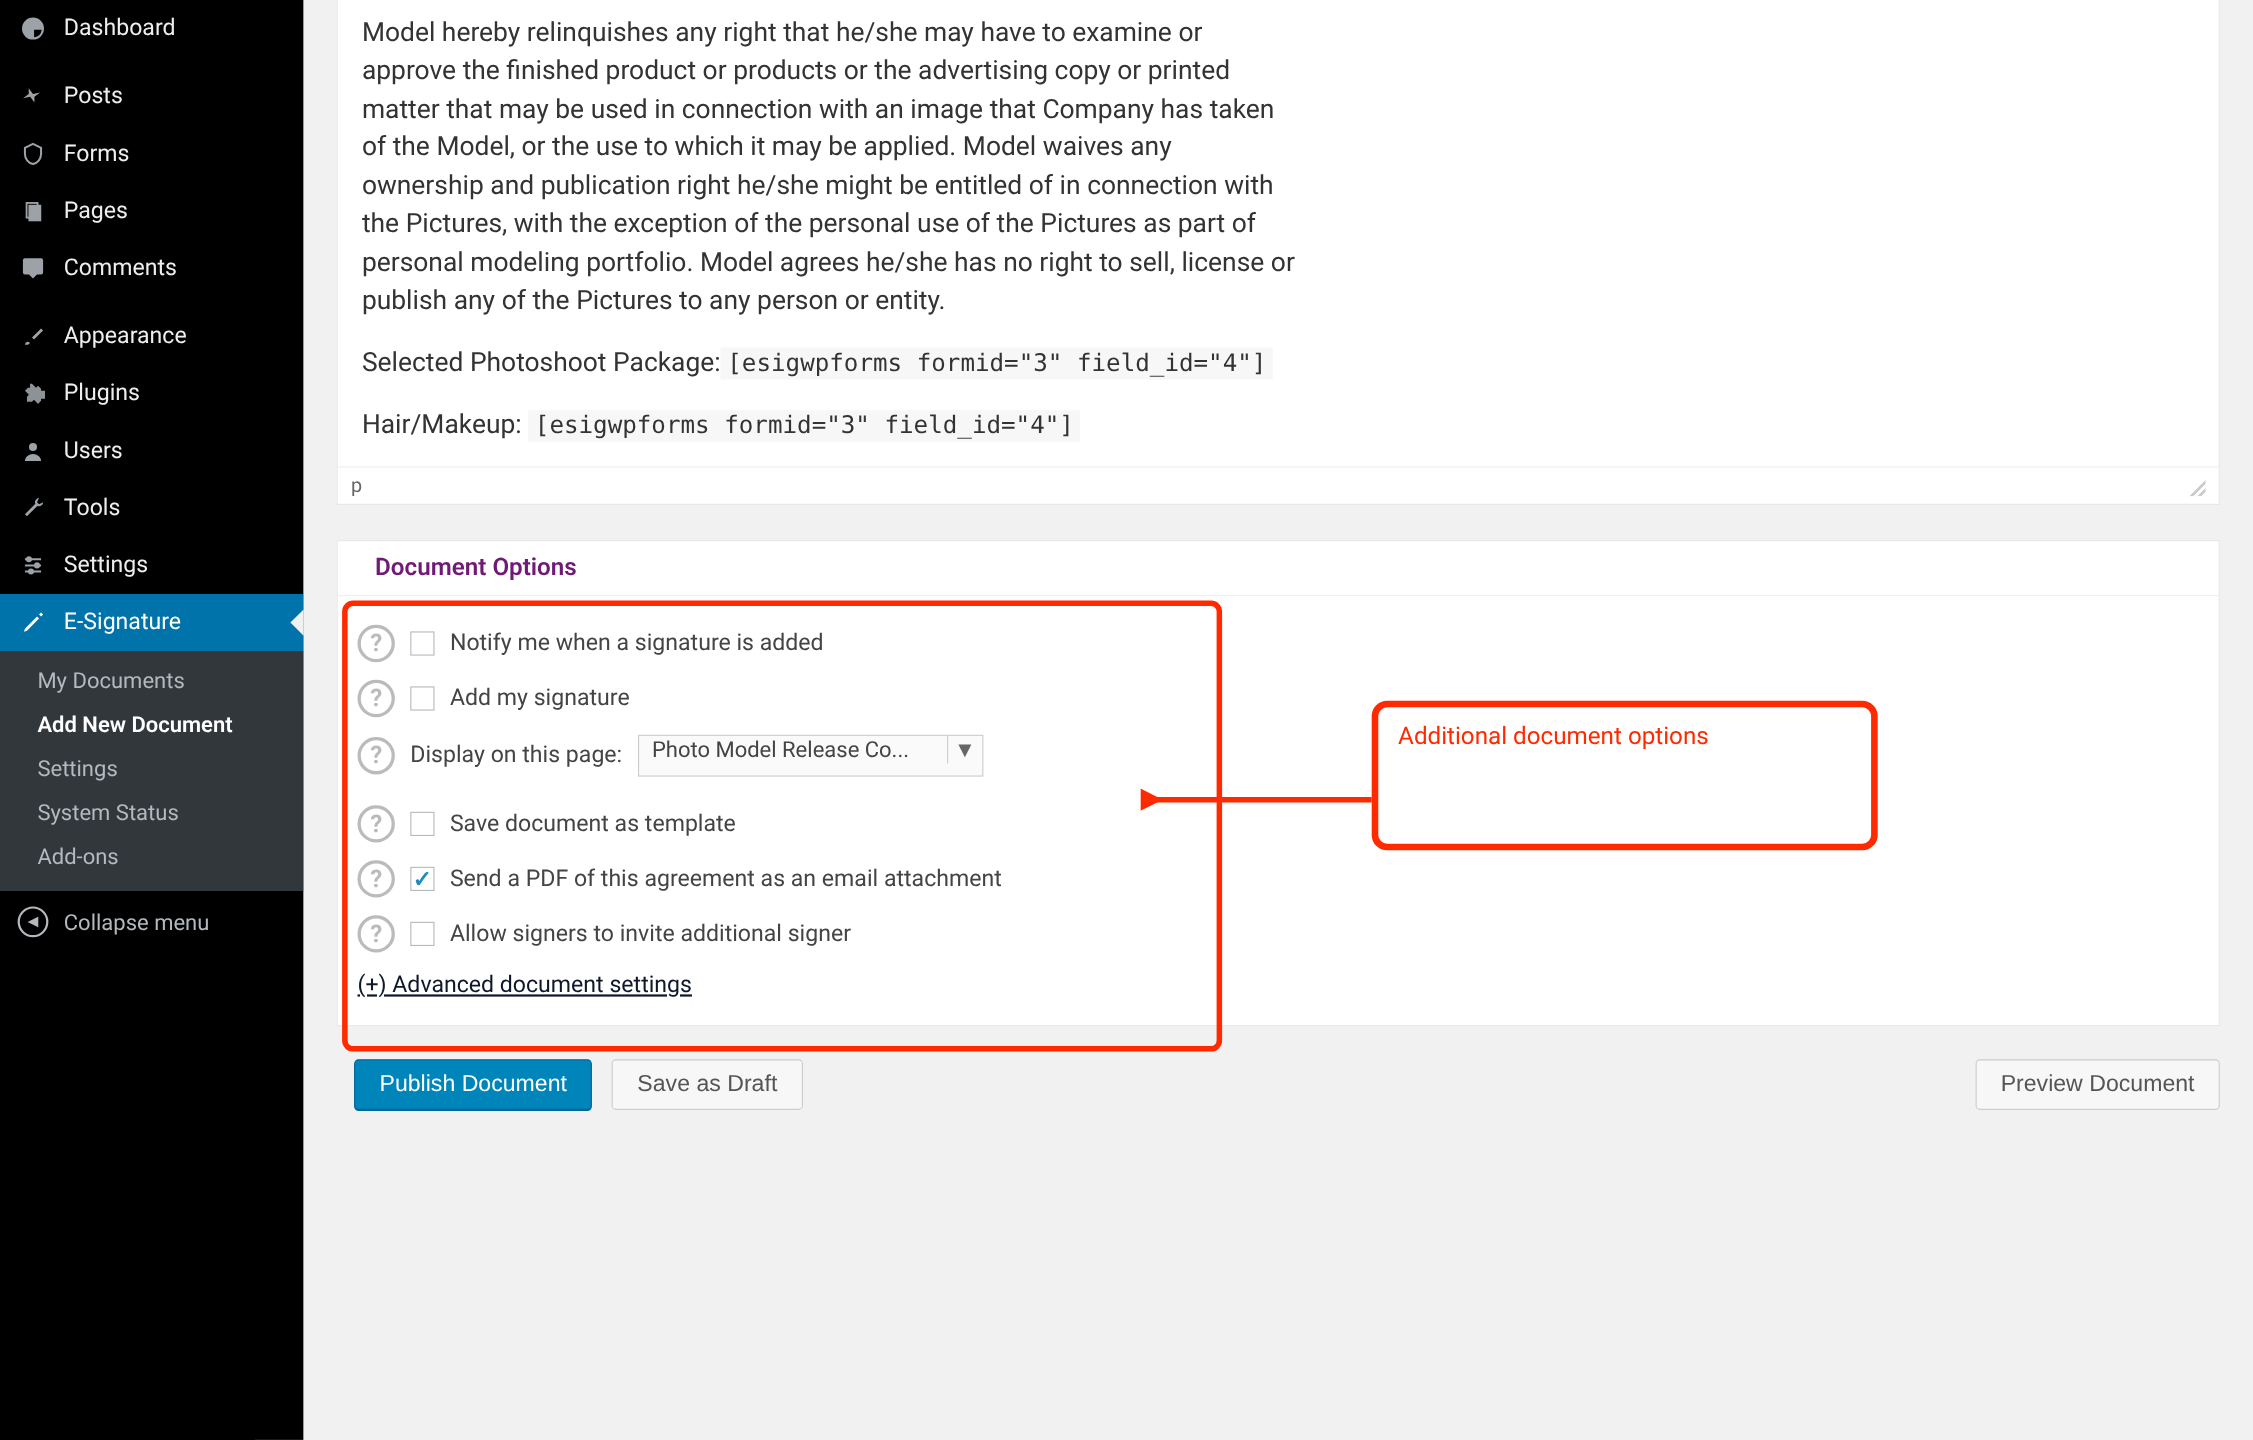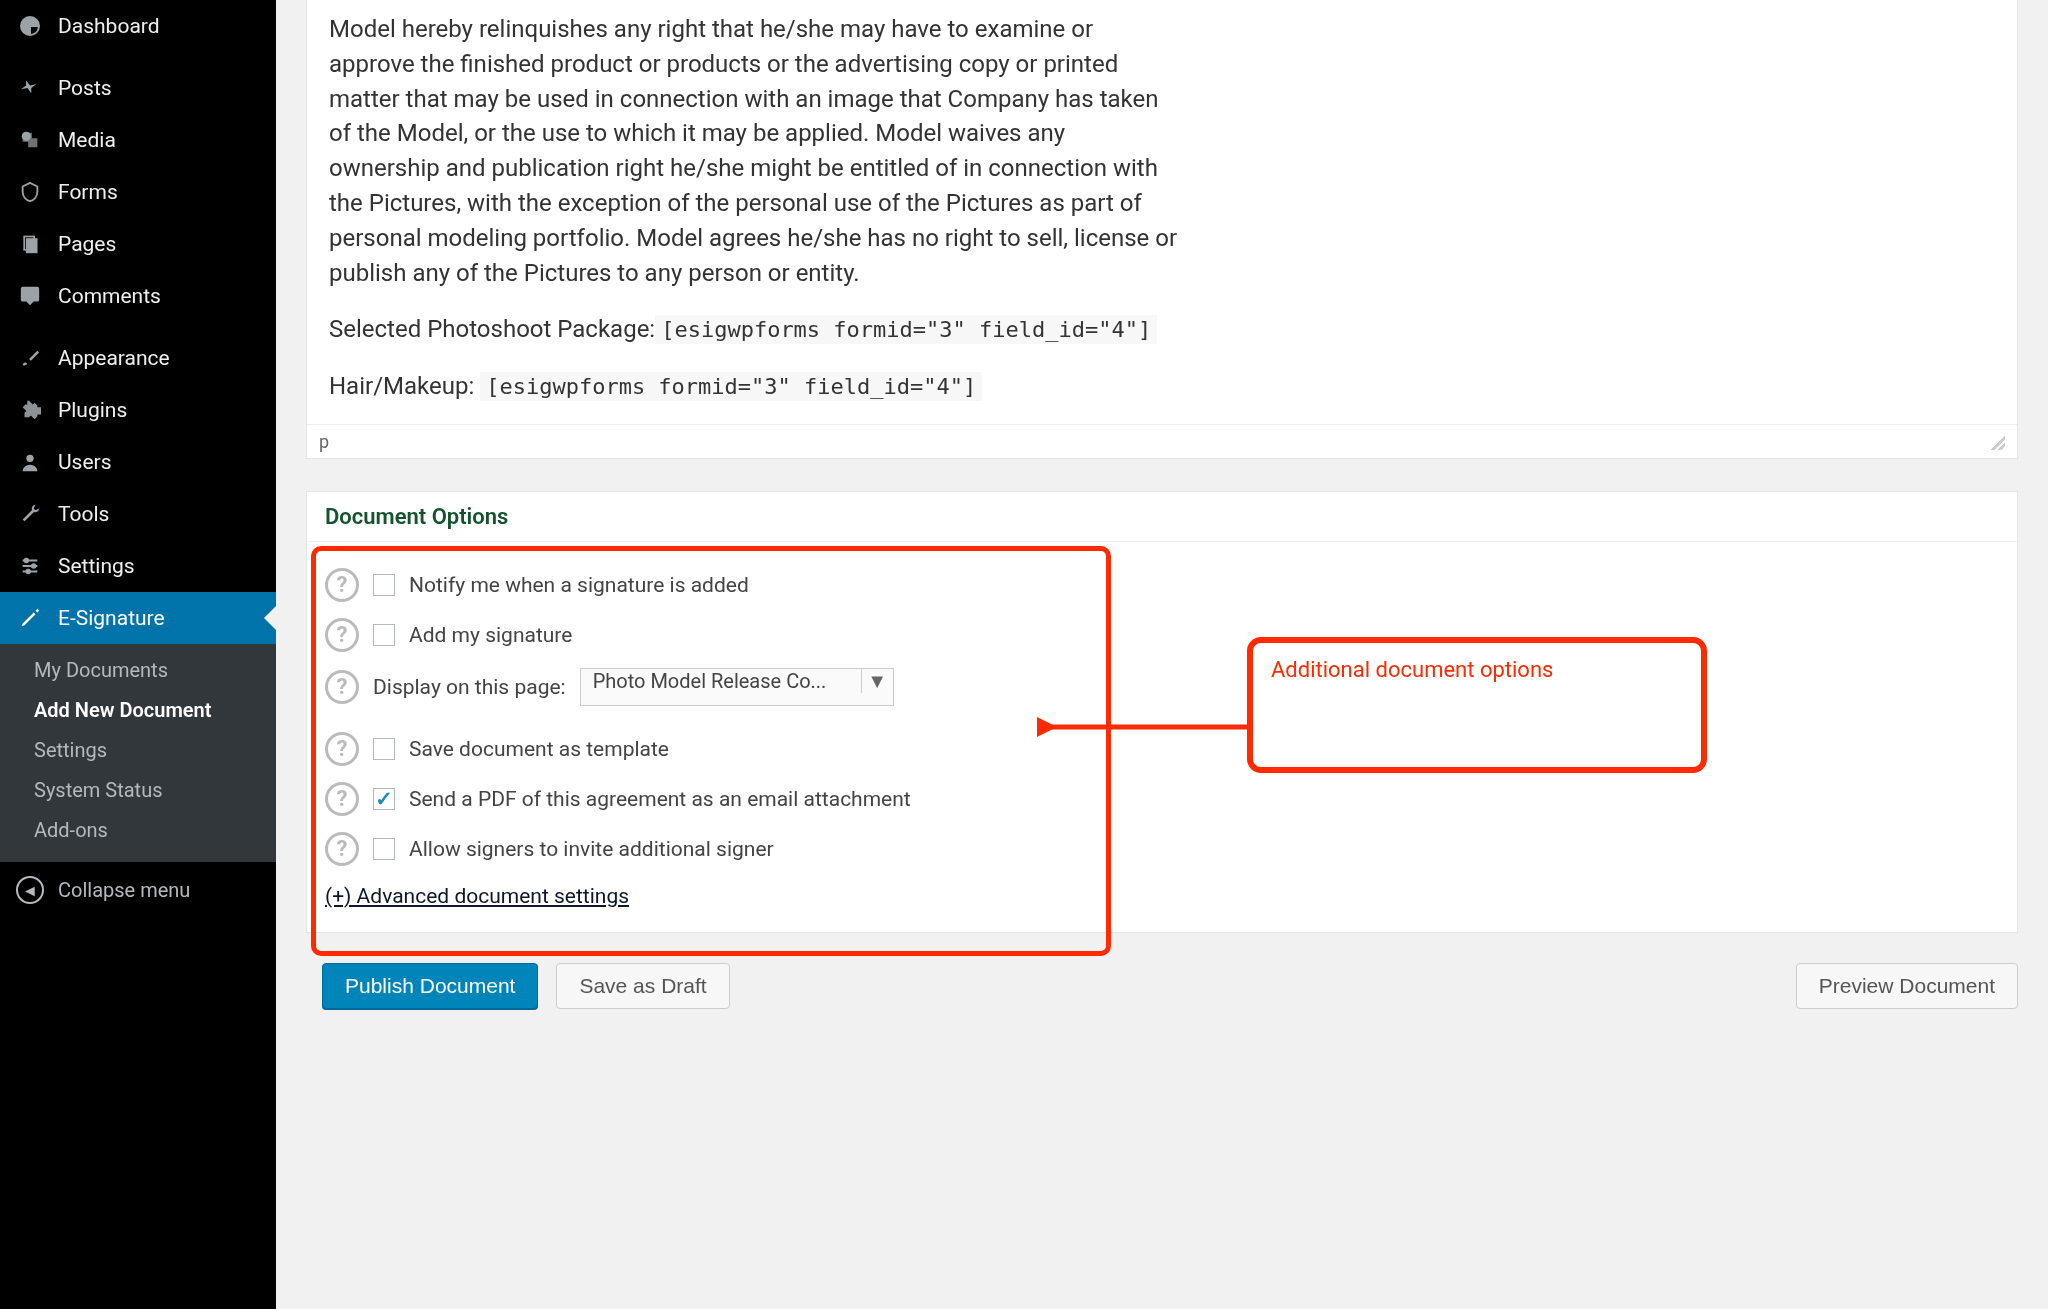--- a/index.html
+++ b/index.html
@@ -127,25 +127,25 @@
     background:
       linear-gradient(135deg, transparent 60%, #ccc 60%, #ccc 70%, transparent 70%, transparent 80%, #ccc 80%, #ccc 90%, transparent 90%);
   }
 
   .meta-box {
     background:#fff;
     border:1px solid #e5e5e5;
     margin-top: 32px;
   }
   .meta-title {
-    padding: 12px 18px;
+    padding: 12px 34px;
     font-size: 22px;
     font-weight:600;
     border-bottom:1px solid #eee;
-    color: #14532d;
+    color: #701a75;
   }
   .meta-body{
     padding: 18px 18px 24px 18px;
     position:relative;
   }
   .opt-row{
     display:flex;
     align-items:center;
     gap:14px;
     padding:8px 0;
@@ -255,29 +255,20 @@
   <div class="sidebar-item">
     <span class="icon">
       <svg width="22" height="22" viewBox="0 0 24 24" fill="currentColor">
           <path d="M14 4l-1 7 4 4-7-1-4 6 1-7-4-4 7 1z" transform="rotate(45 12 12)"></path>
         </svg>
     </span>
     <span>Posts</span>
   </div>
   <div class="sidebar-item">
     <span class="icon">
-      <svg width="22" height="22" viewBox="0 0 24 24" fill="currentColor">
-          <path d="M4 4h10v10H4zM10 10h10v10H10z" opacity="0.7"></path>
-          <circle cx="8" cy="8" r="5"></circle>
-        </svg>
-    </span>
-    <span>Media</span>
-  </div>
-  <div class="sidebar-item">
-    <span class="icon">
       <svg width="22" height="22" viewBox="0 0 24 24" fill="none" stroke="currentColor" stroke-width="2">
           <path d="M12 2l8 4v6c0 5-3.5 9-8 10-4.5-1-8-5-8-10V6z"></path>
         </svg>
     </span>
     <span>Forms</span>
   </div>
   <div class="sidebar-item">
     <span class="icon">
       <svg width="20" height="22" viewBox="0 0 24 24" fill="none" stroke="currentColor" stroke-width="2">
           <rect x="5" y="3" width="12" height="16"></rect>

